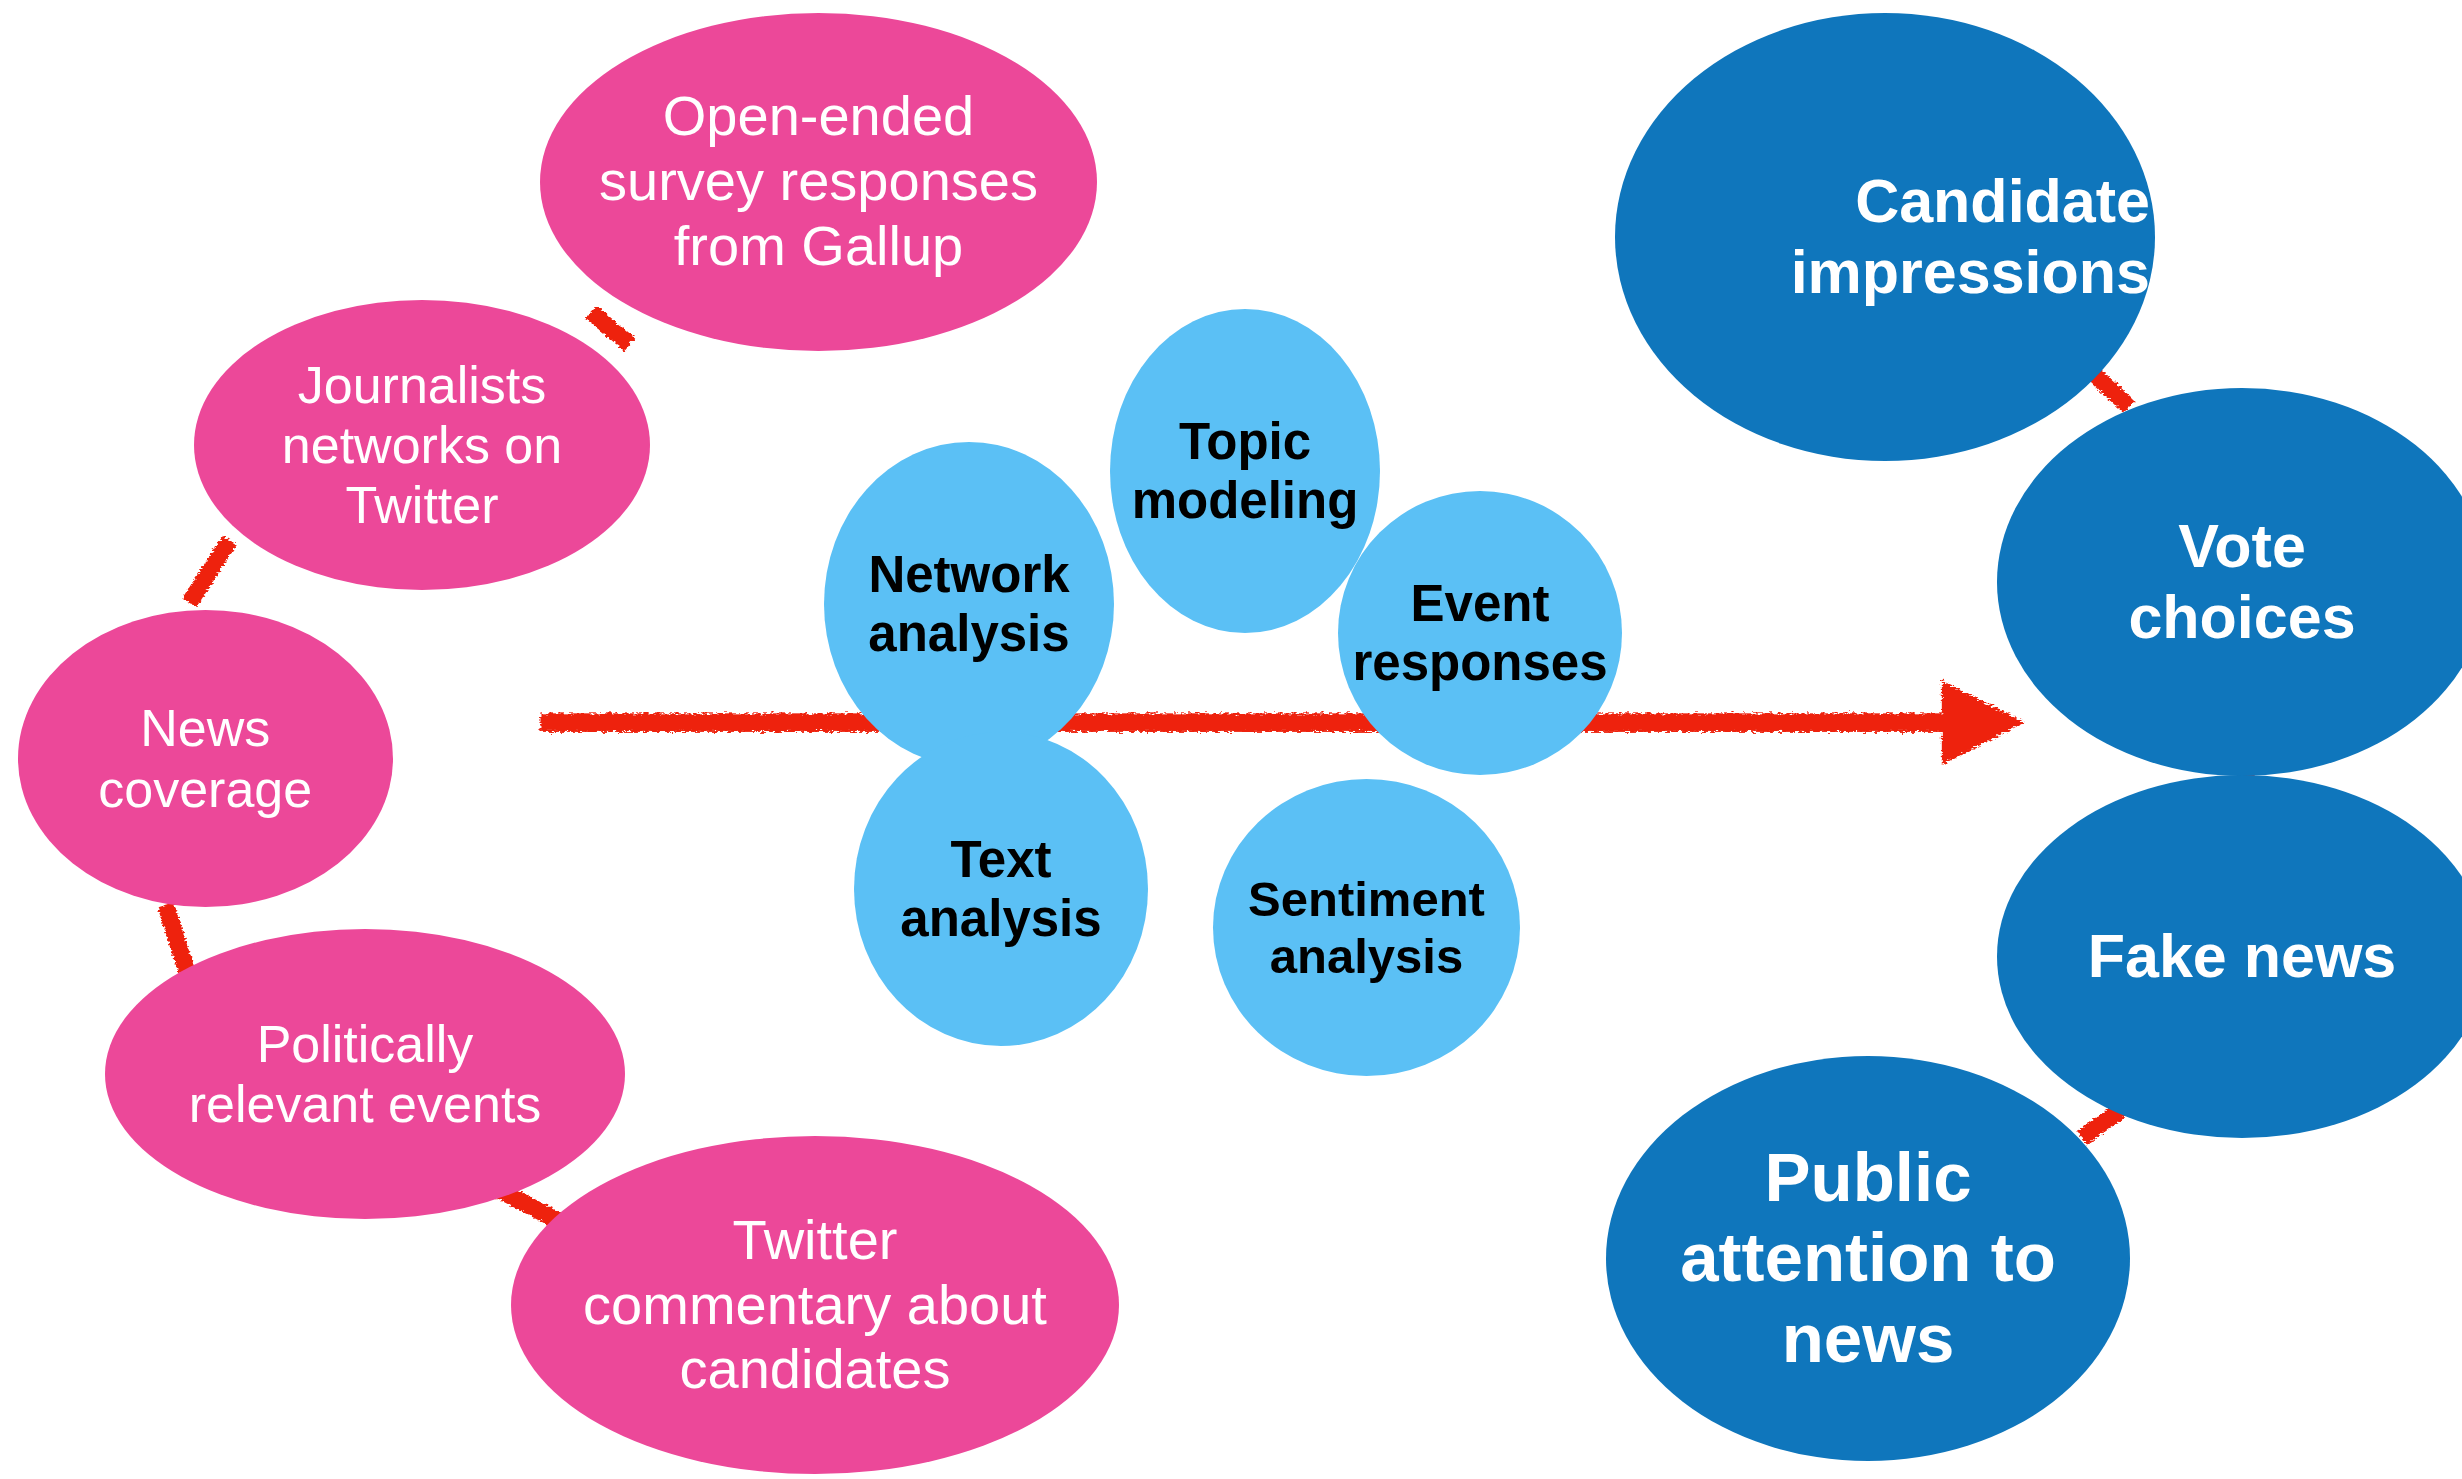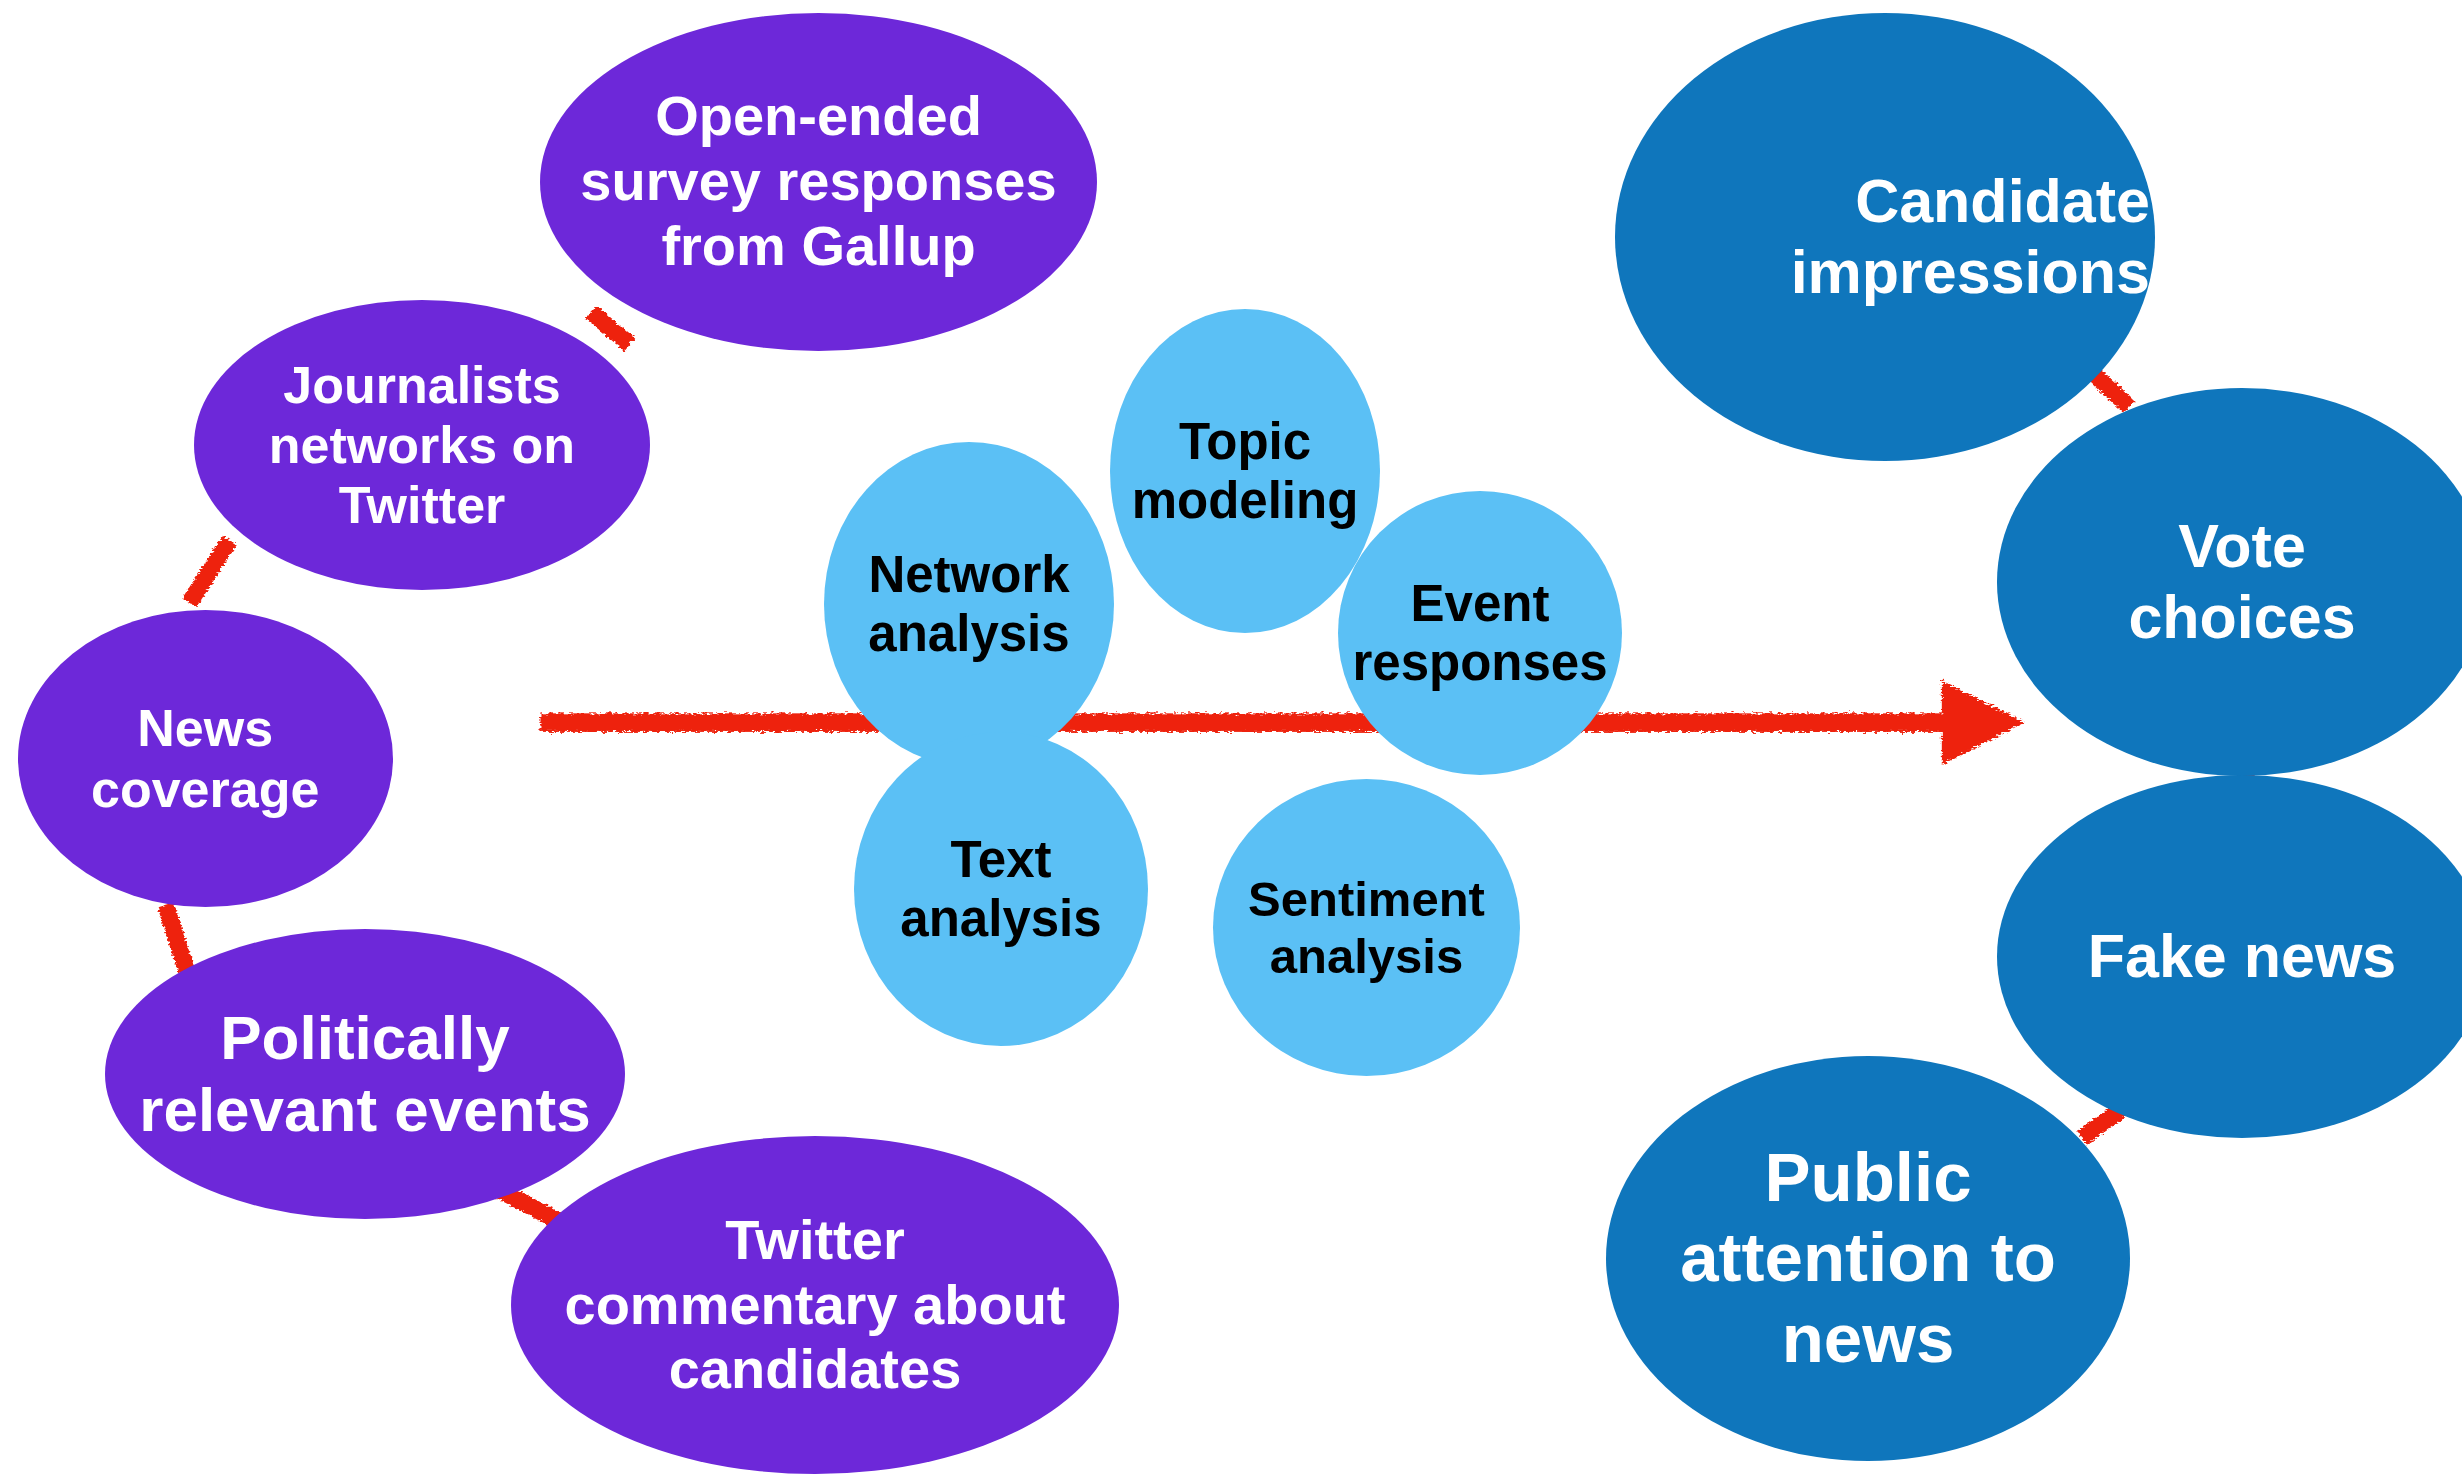--- a/index.html
+++ b/index.html
@@ -40,23 +40,23 @@
     padding: 0 5px;
   }
   .node .label {
     display: block;
     width: 100%;
     white-space: pre-line;
   }
 
   
   .node.input {
-    background: #6d28d9;
+    background: #ec4899;
     color: #ffffff;
-    font-weight: bold;
+    font-weight: normal;
   }
   
   .node.method {
     background: #5bc0f5;
     color: #000000;
     font-weight: bold;
   }
   
   .node.outcome {
     background: #0f76bc;
@@ -109,21 +109,21 @@
       <span class="label">Journalists
 networks on
 Twitter</span>
     </div>
 
     <div class="node input" style="left:17.7px; top:610px; width:375px; height:297px; font-size:52px;">
       <span class="label">News
 coverage</span>
     </div>
 
-    <div class="node input" style="left:105px; top:929px; width:520px; height:290px; font-size:62px;">
+    <div class="node input" style="left:105px; top:929px; width:520px; height:290px; font-size:52px;">
       <span class="label">Politically
 relevant events</span>
     </div>
 
     <div class="node input" style="left:511px; top:1136px; width:608px; height:338px; font-size:56px;">
       <span class="label">Twitter
 commentary about
 candidates</span>
     </div>
 

